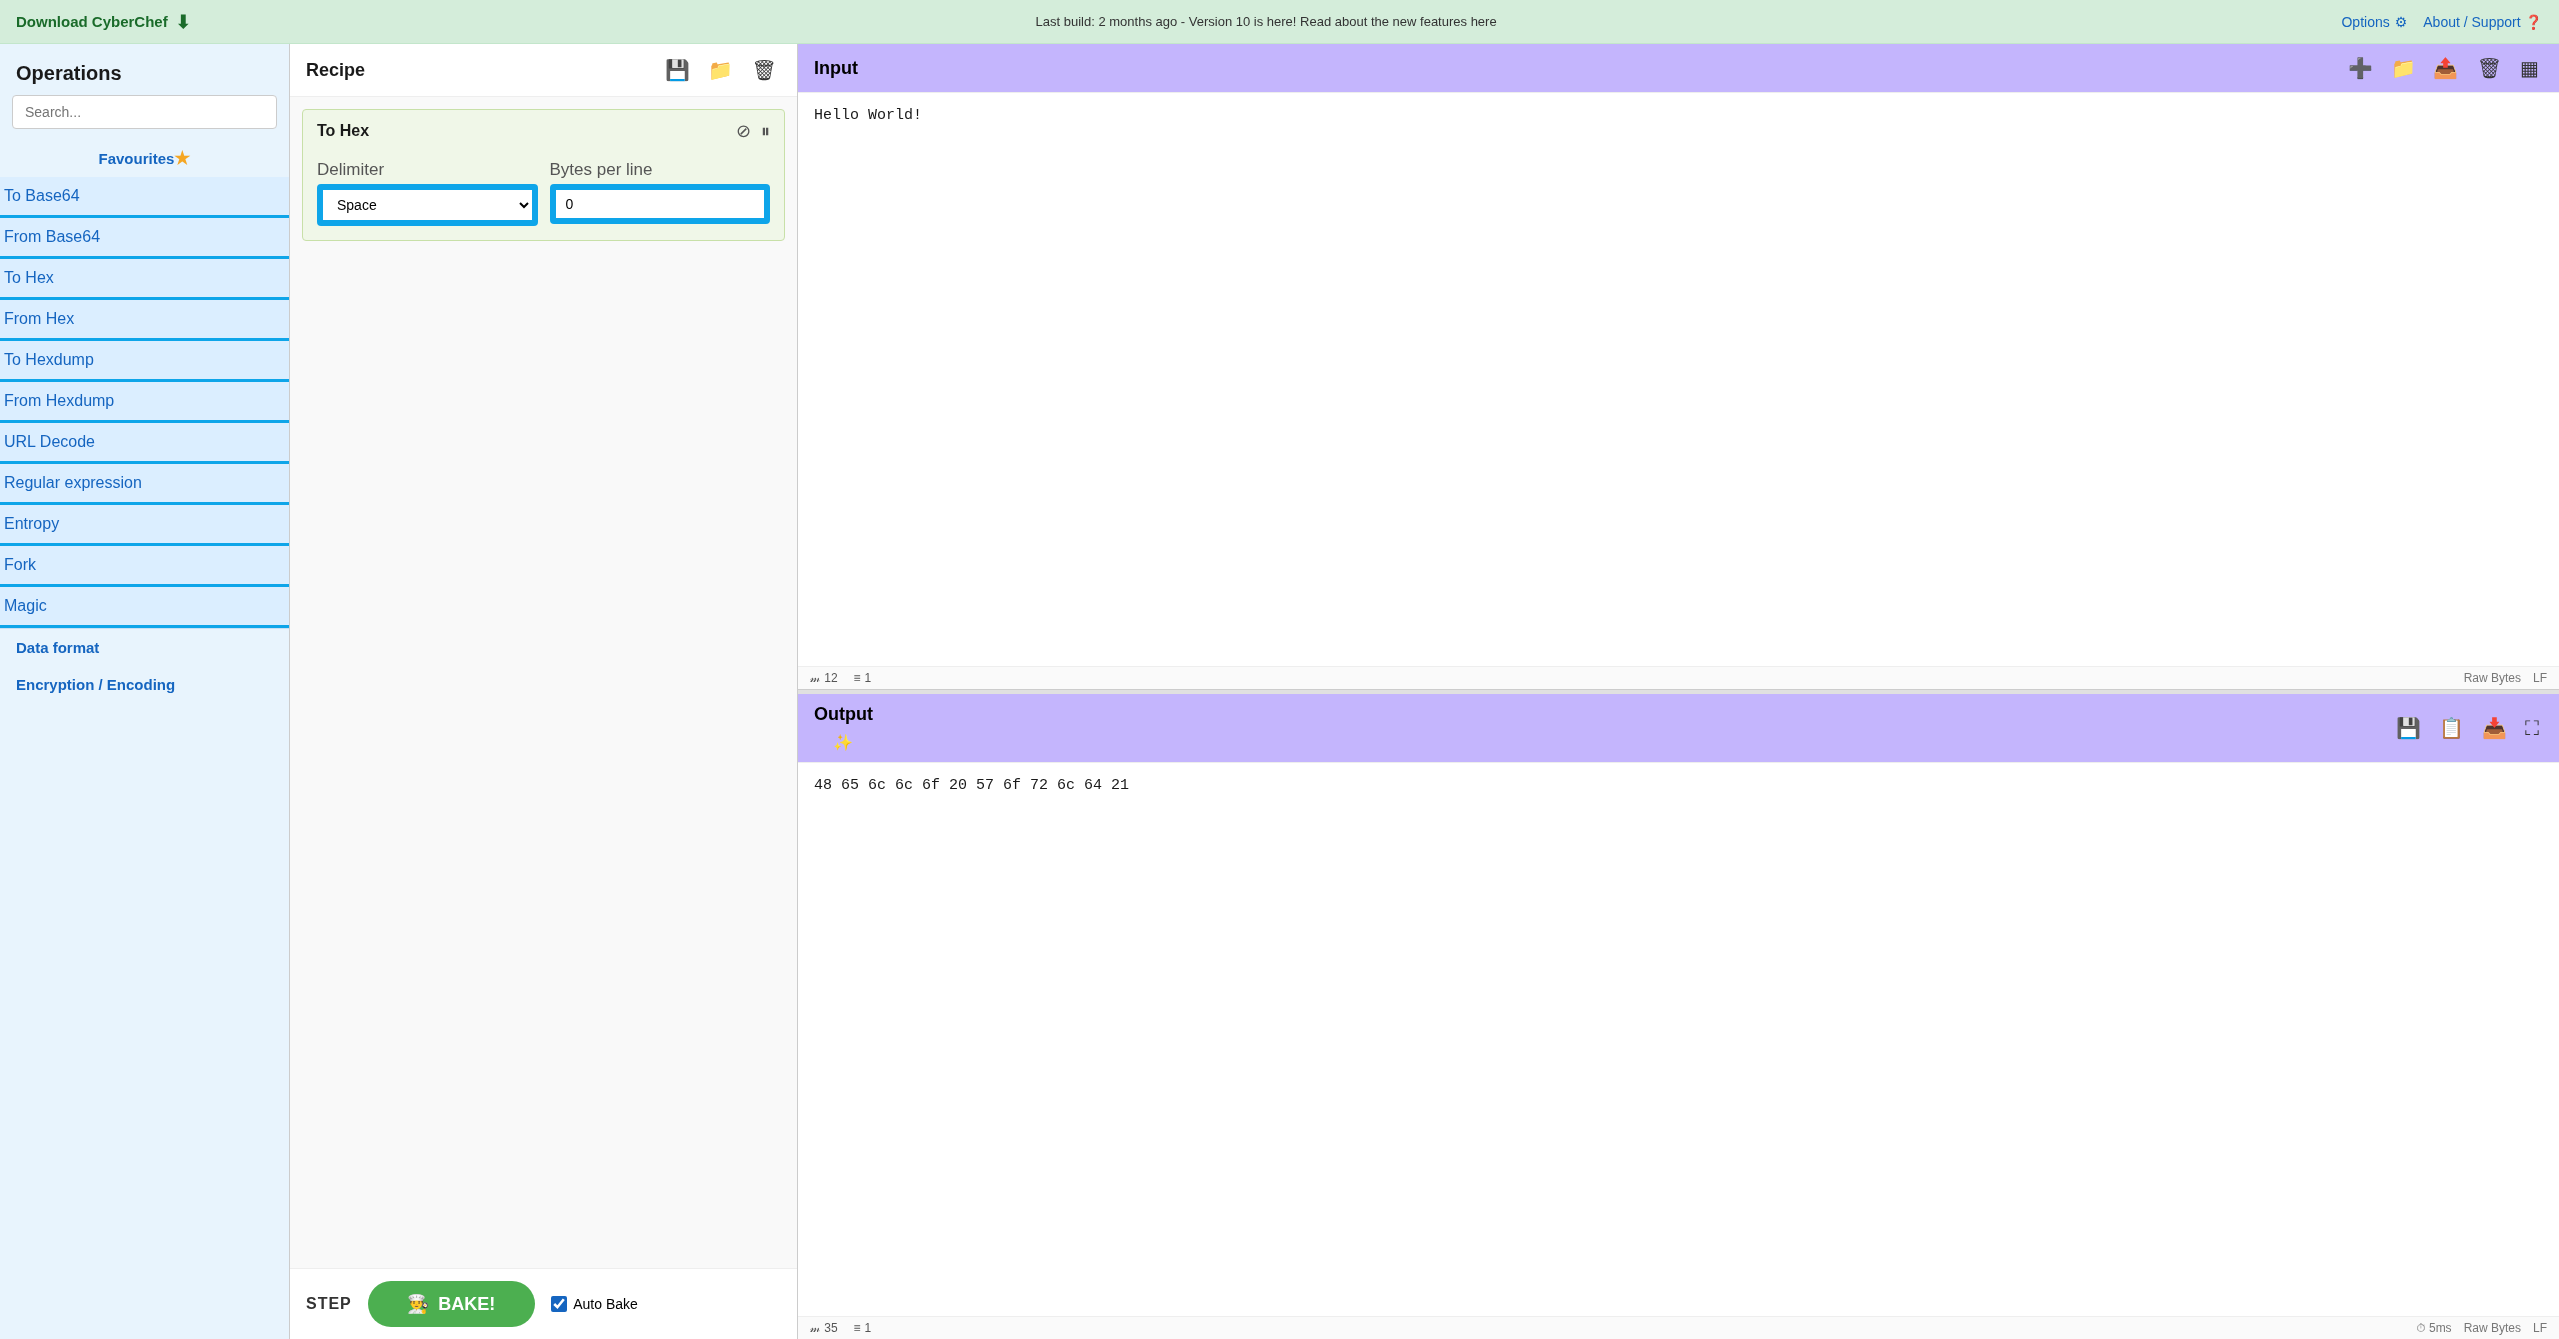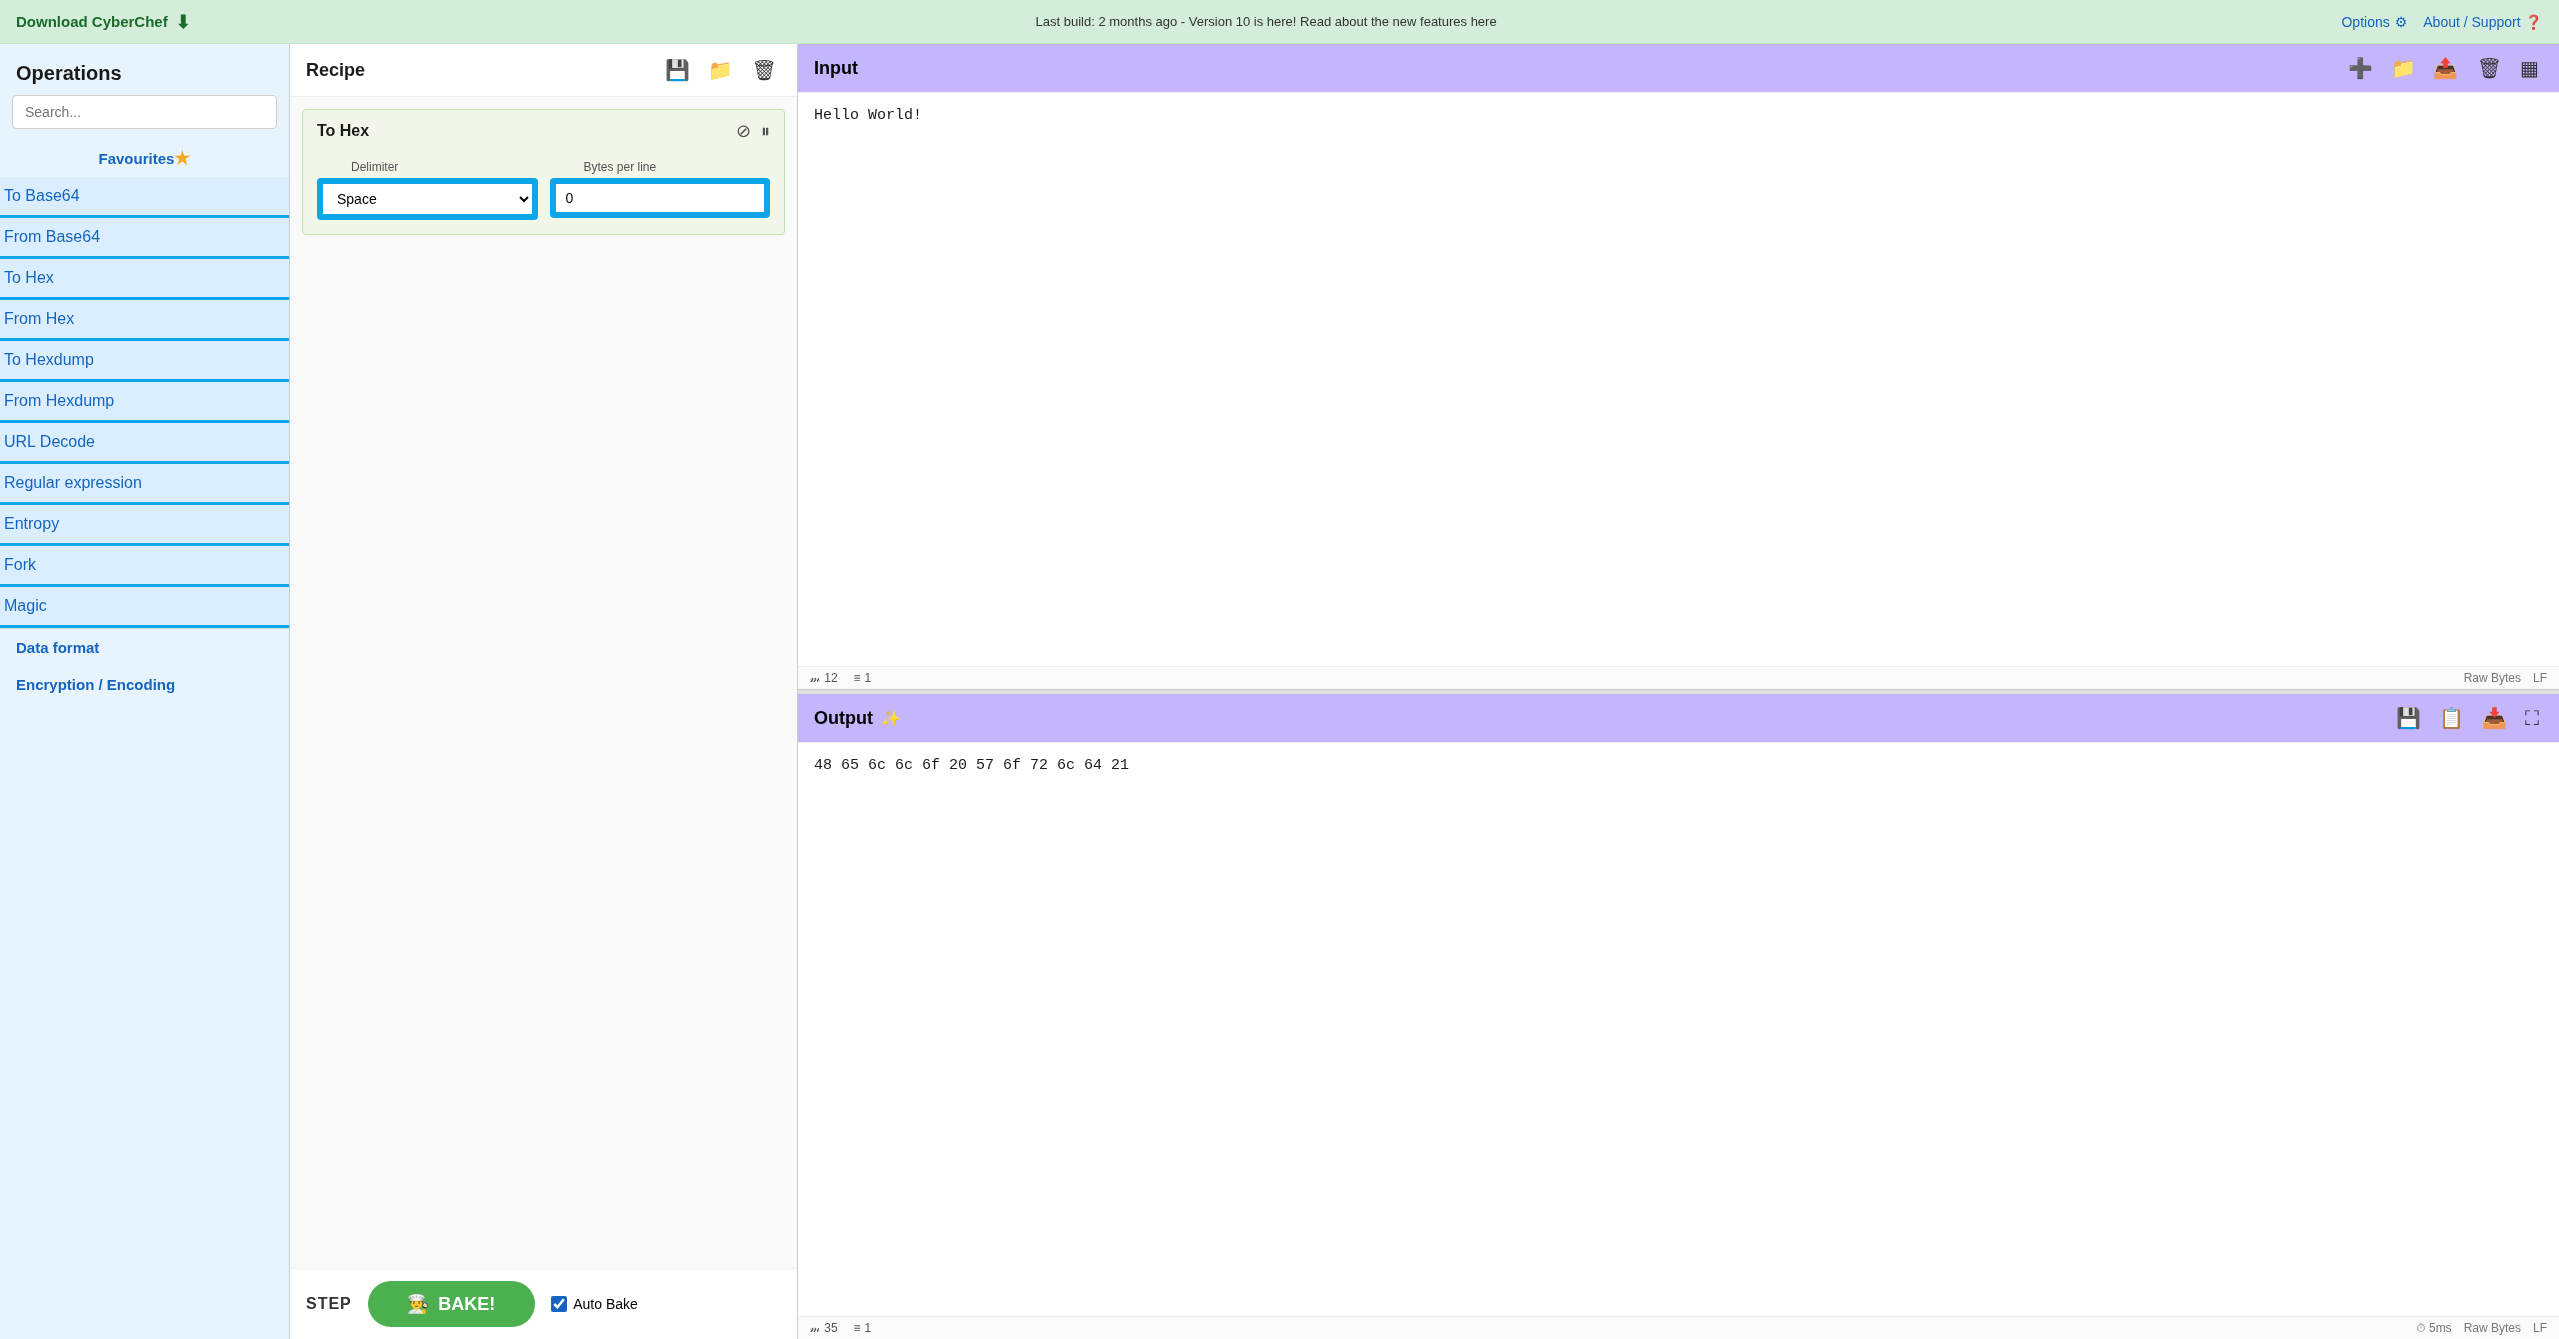--- a/index.html
+++ b/index.html
@@ -135,21 +135,21 @@
       display: flex;
       gap: 12px;
       padding: 8px 14px 14px 14px;
     }
     .op-field {
       display: flex;
       flex-direction: column;
       gap: 4px;
       flex: 1;
     }
-    .op-field label { font-size: 12px; color: #555; margin-left: 34px; }
+    .op-field label { font-size: 17px; color: #555; }
     .op-field input, .op-field select {
       padding: 6px 10px;
       border: 6px solid #0ea5e9;
       border-radius: 4px;
       font-size: 14px;
       background: white;
     }
 
     
     #bake-row {
@@ -256,21 +256,21 @@
       flex-direction: column;
       min-height: 0;
     }
     #output-header {
       display: flex;
       align-items: center;
       justify-content: space-between;
       padding: 10px 16px;
       border-bottom: 1px solid #eee;
     }
-    #output-title { font-size: 18px; font-weight: 700; display: flex; align-items: center; gap: 8px; }
+    #output-title { font-size: 18px; font-weight: 700; display: flex; align-items: center; gap: 8px; flex-direction: column; }
     #output-icons { display: flex; gap: 10px; align-items: center; }
     #output-content {
       flex: 1;
       padding: 14px 16px;
       font-family: 'Courier New', monospace;
       font-size: 15px;
       color: #1a1a1a;
       overflow: auto;
       background: white;
     }

